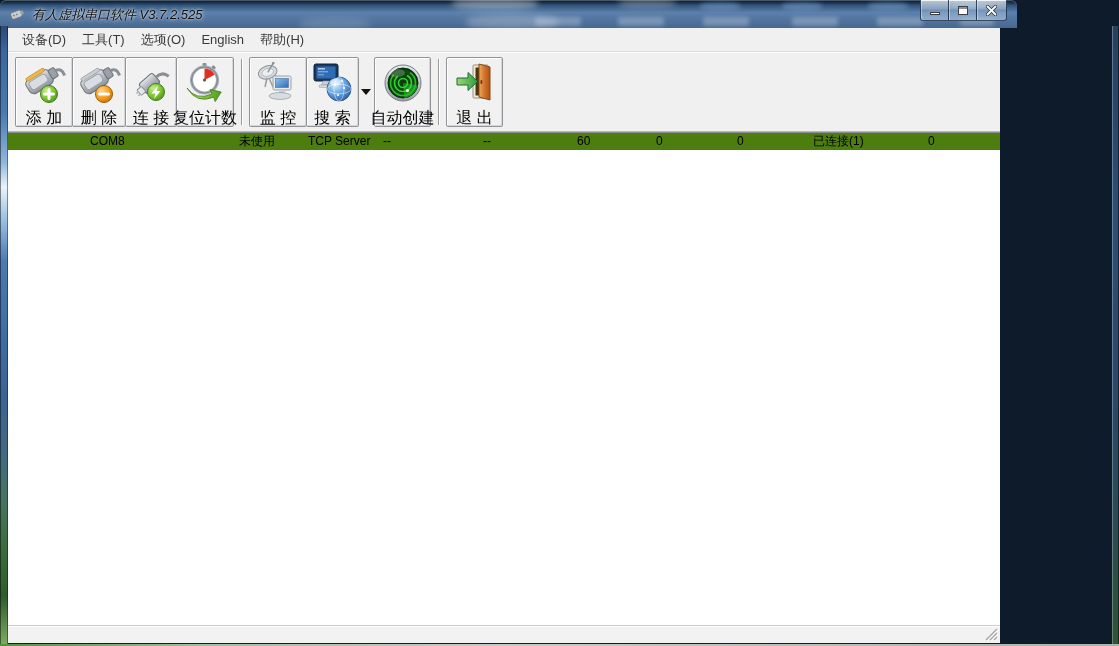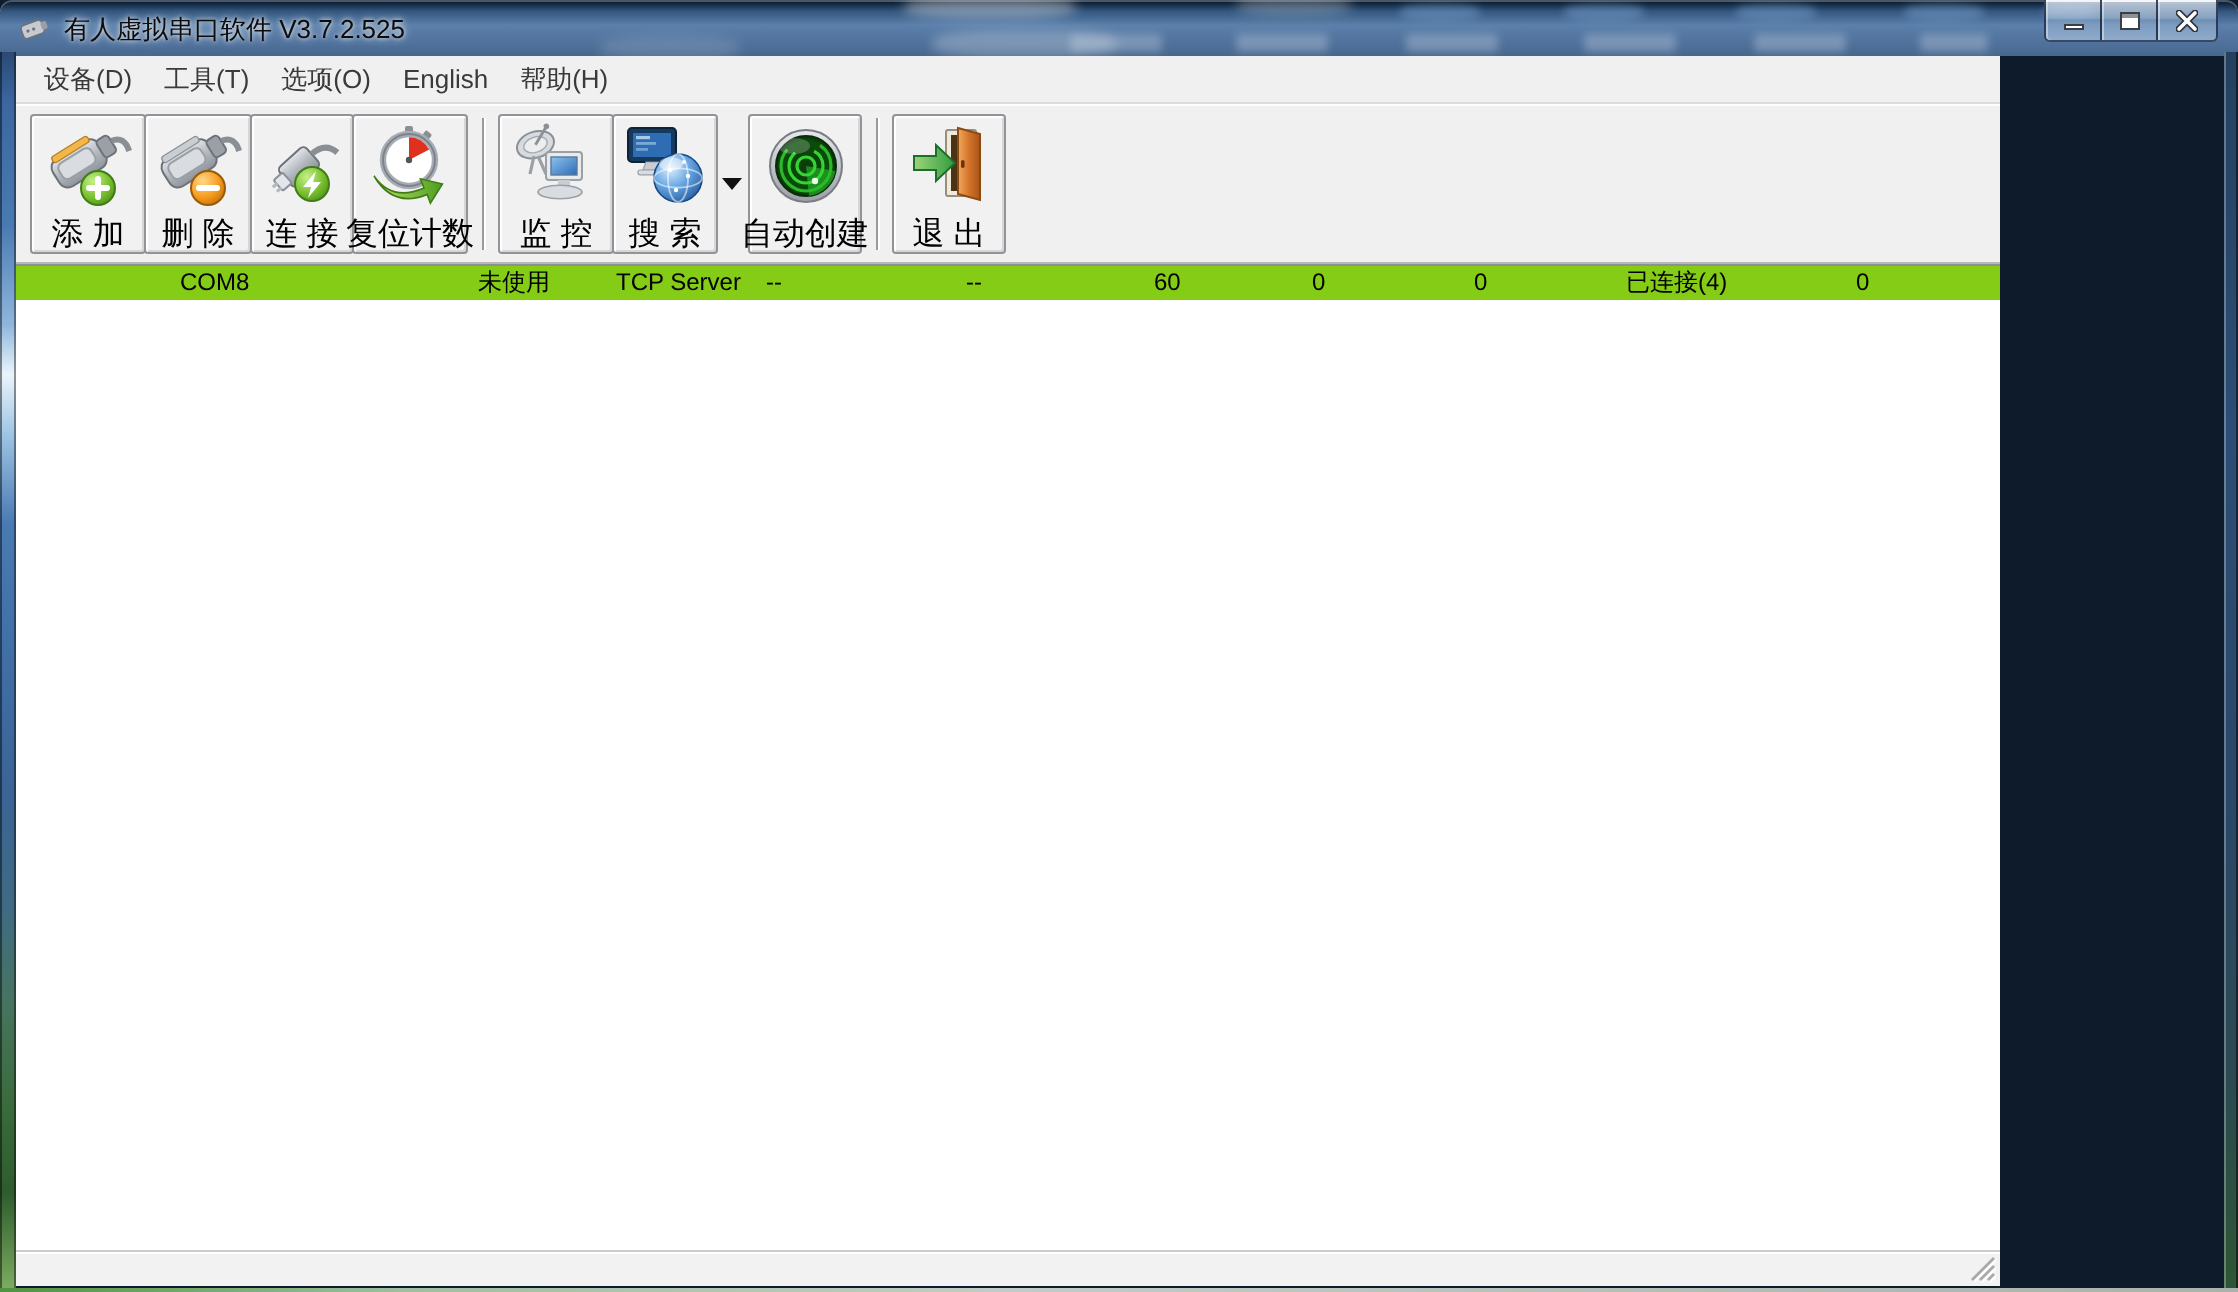--- a/index.html
+++ b/index.html
@@ -14,25 +14,25 @@
       #eaf4fb 26%,#9cc3e4 31%,#4a7ab2 38%,#3f6da4 50%,#3a6494 60%,#3f6b83 69%,
       #47745f 77%,#3a6b3a 85%,#2e5c2e 92%,#7fae62 100%);
     box-shadow:inset -1px 0 0 rgba(0,0,0,.40), inset 1px 0 0 rgba(0,0,0,.45); }
   .frame-right { position:absolute; right:0; top:26px; width:7px; height:620px; z-index:5;
     background:linear-gradient(180deg,#24415f 0%,#2c4e74 30%,#2a4868 60%,#2b4a52 82%,#2e5635 100%);
     box-shadow:inset 1px 0 0 rgba(255,255,255,.28), inset -1px 0 0 rgba(0,0,0,.5); }
   .frame-bottom { position:absolute; left:0; bottom:0; width:100%; height:2px; z-index:6;
     background:linear-gradient(90deg,#4f9340 0%,#9fbfa0 18%,#c4cbc4 45%,#b5bdb5 75%,#a9b2ac 100%); }
 
   
-  .titlebar { position:absolute; left:0; top:0; width:1119px; height:28px; z-index:4;
+  .titlebar { position:absolute; left:0; top:0; width:1017px; height:28px; z-index:4;
     background:linear-gradient(180deg,#0b1d31 0%,#10263d 6%,#33567e 20%,#5b80ab 45%,
       #52749f 70%,#46688f 100%);
     border-radius:6px 6px 0 0; box-shadow:inset 0 1px 0 rgba(255,255,255,.25);
-    overflow:hidden; }
+    overflow:hidden;font-style:italic; }
   .glassblob { position:absolute; background:rgba(255,255,255,.5); filter:blur(3px);
     border-radius:40%; pointer-events:none; }
   .b1 { left:452px; top:-2px; width:86px; height:11px; opacity:.75; }
   .b2 { left:618px; top:-2px; width:58px; height:9px;  opacity:.55; }
   .b3 { left:466px; top:15px; width:92px; height:14px; opacity:.5; }
   .b4 { left:300px; top:18px; width:70px; height:12px; opacity:.28; }
   .bt { top:17px; width:46px; height:9px; background:rgba(235,240,248,.28); filter:blur(2px); border-radius:2px; }
   .bt1{left:535px;} .bt2{left:618px;} .bt3{left:703px;} .bt4{left:792px;} .bt5{left:877px;} .bt6{left:960px; width:34px;}
   .btx{ top:2px; width:40px; height:8px; background:rgba(150,190,235,.35); filter:blur(2px); }
   .btx1{left:700px;} .btx2{left:782px;} .btx3{left:868px;} .btx4{left:952px;} .btx5{left:1022px; width:26px;}
@@ -75,21 +75,21 @@
   .dd-arrow { width:16px; height:70px; display:flex; align-items:center; justify-content:center; }
   .dd-arrow span { width:0; height:0; border-left:5px solid transparent;
     border-right:5px solid transparent; border-top:6px solid #111; display:block; }
 
   
   .listview { flex:1; background:#ffffff; border-top:1px solid #8f8f8f; overflow:hidden; }
   .lv-header { display:flex; height:18px; background:#f1f1f1; border-bottom:1px solid #9d9d9d; }
   .hcell { height:18px; line-height:17px; font-size:12px; color:#000; padding-left:6px;
     border-right:1px solid #a5a5a5; box-shadow:inset 1px 1px 0 #ffffff; overflow:hidden;
     white-space:nowrap; flex:none; }
-  .lv-row { display:flex; height:17px; background:#84cc16; }
+  .lv-row { display:flex; height:17px; background:#4d7c0f; }
   .rcell { height:17px; line-height:16px; font-size:12px; color:#000; padding-left:7px;
     overflow:hidden; white-space:nowrap; flex:none; }
 
   .statusbar { height:18px; background:#f2f2f2; border-top:1px solid #cccccc;
     box-shadow:inset 0 1px 0 #ffffff; position:relative; }
   .grip { position:absolute; right:2px; bottom:2px; }
 </style>
 </head>
 <body>
 
@@ -368,21 +368,21 @@
         <div class="rcell" style="width:75px"></div>
         <div class="rcell" style="width:67px">COM8</div>
         <div class="rcell" style="width:82px"></div>
         <div class="rcell" style="width:69px">未使用</div>
         <div class="rcell" style="width:75px">TCP Server</div>
         <div class="rcell" style="width:100px">--</div>
         <div class="rcell" style="width:94px">--</div>
         <div class="rcell" style="width:79px">60</div>
         <div class="rcell" style="width:81px">0</div>
         <div class="rcell" style="width:76px">0</div>
-        <div class="rcell" style="width:115px">已连接(4)</div>
+        <div class="rcell" style="width:115px">已连接(1)</div>
         <div class="rcell" style="width:49px">0</div>
         <div class="rcell" style="width:142px"></div>
       </div>
     </div>
 
     <div class="statusbar">
       <span></span>
       <svg class="grip" width="13" height="13" viewBox="0 0 13 13">
         <path d="M12 1 L1 12" stroke="#a9a9a9" stroke-width="1.4"></path>
         <path d="M12 5 L5 12" stroke="#a9a9a9" stroke-width="1.4"></path>

